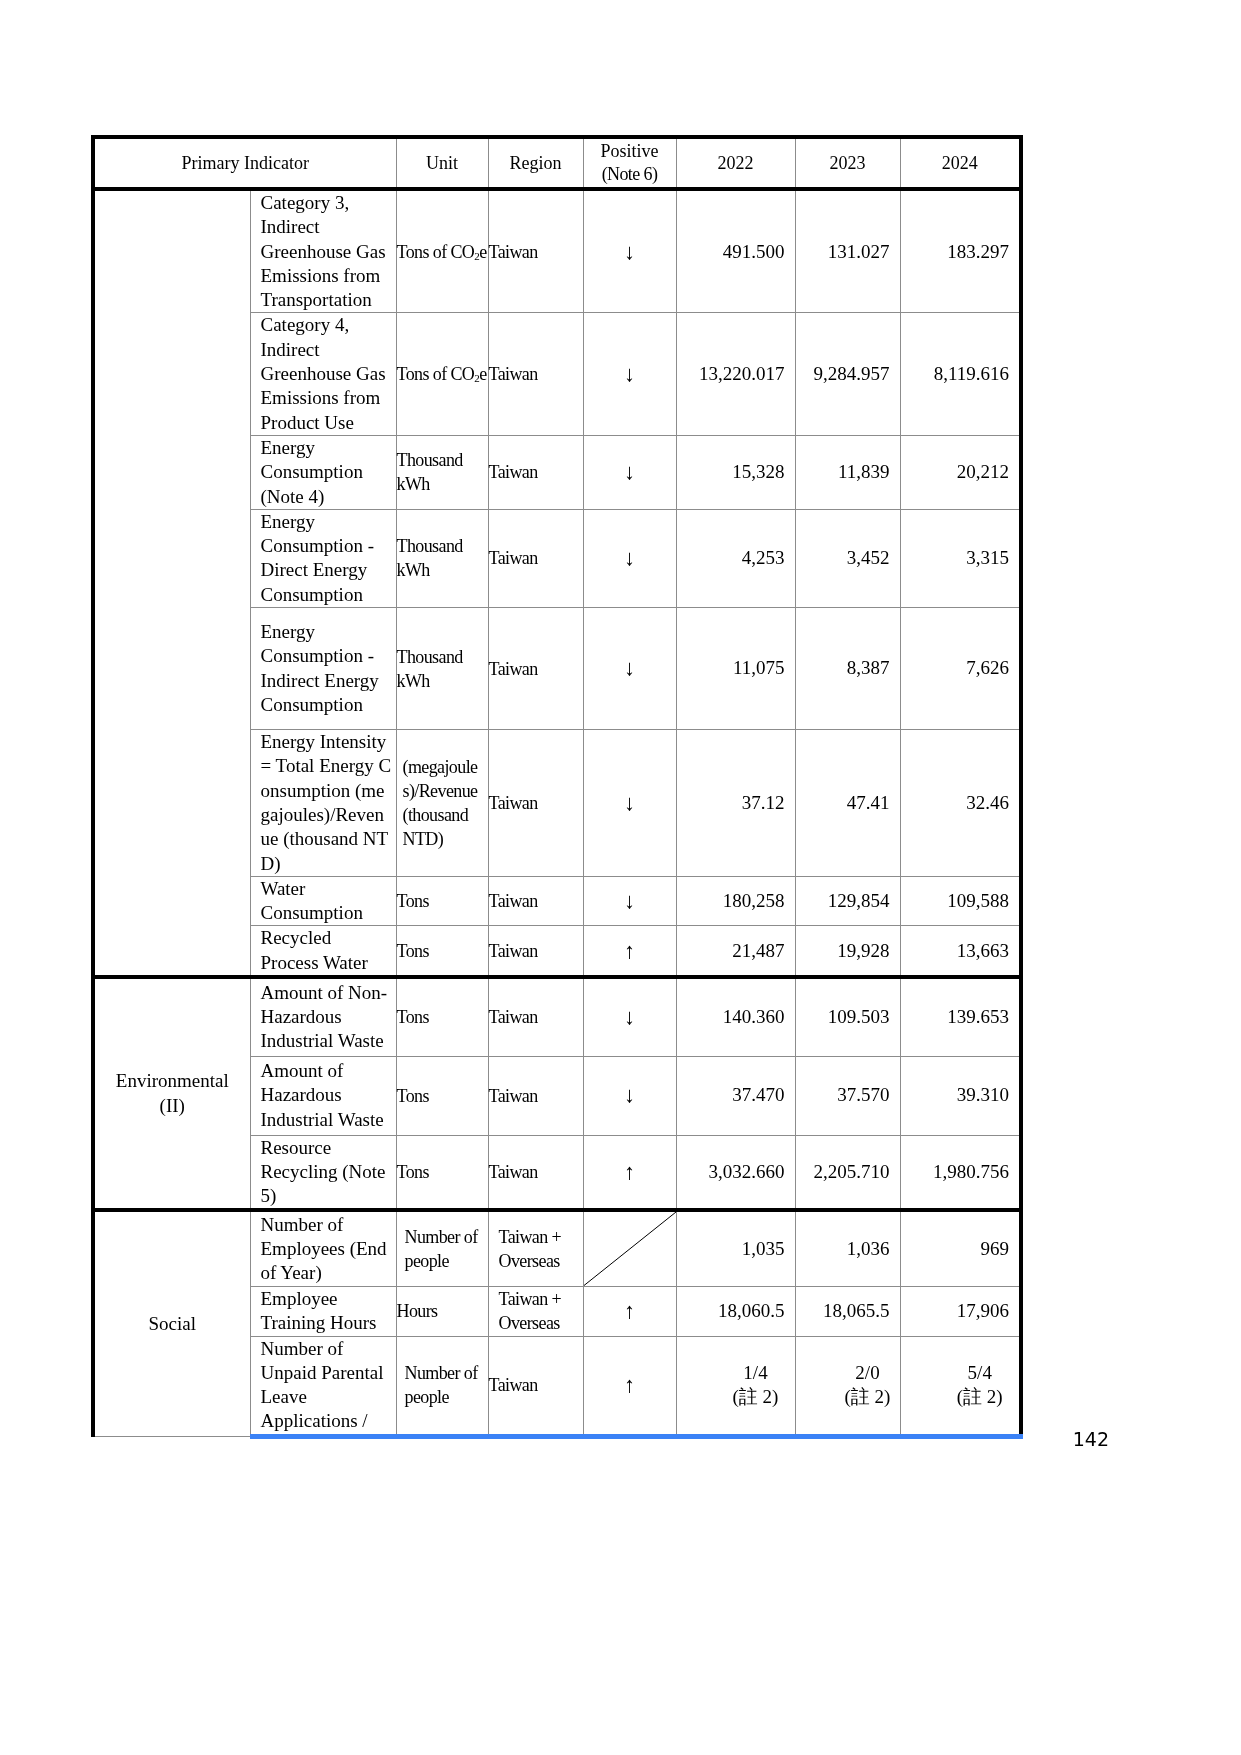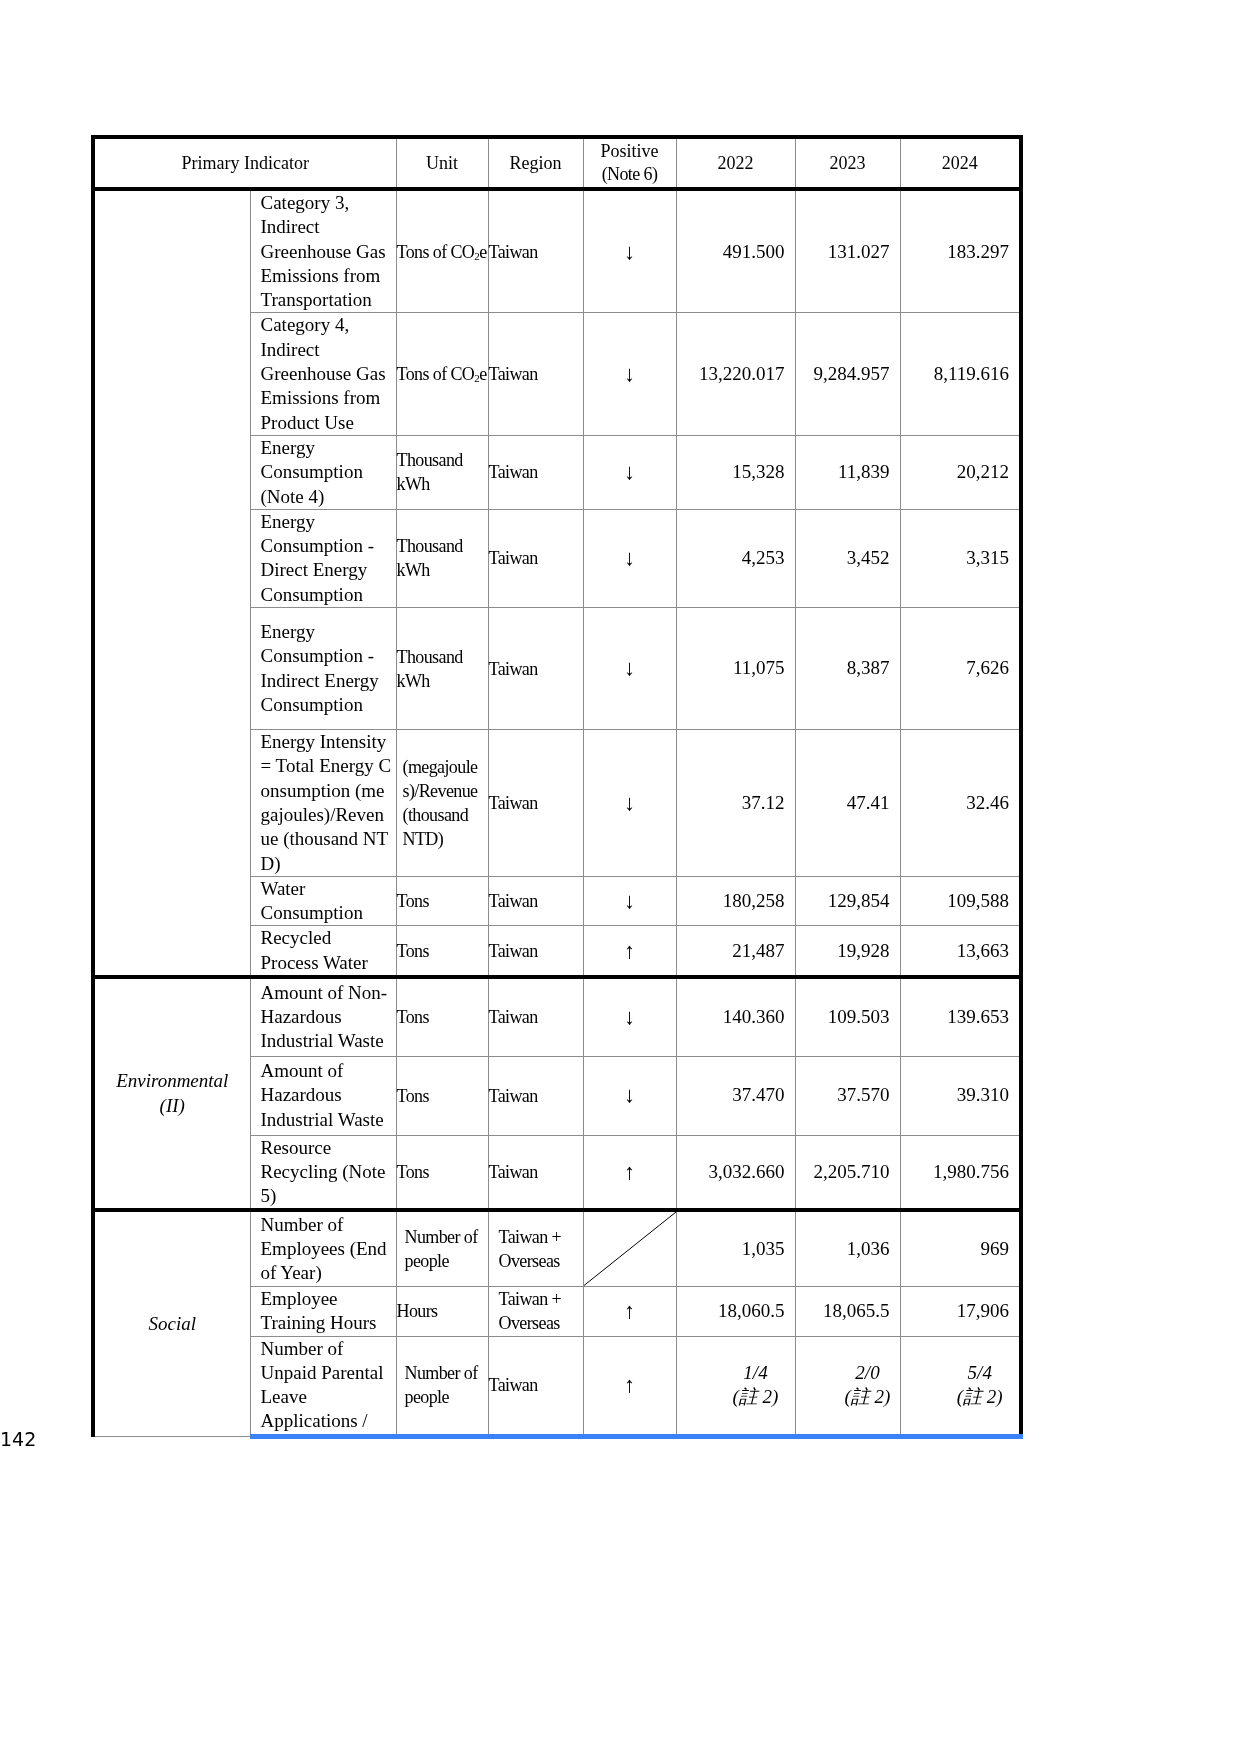--- a/index.html
+++ b/index.html
@@ -7,31 +7,31 @@
          font-family: "Liberation Serif", "DejaVu Serif", serif; color: #000; }
   .tbl-wrap { position: absolute; left: 91px; top: 135px; width: 872px; border-radius: 28px; }
   table { border-collapse: collapse; width: 928px; table-layout: fixed; }
   td, th { border: 1px solid #8c8c8c; font-weight: normal; padding: 0; vertical-align: middle; }
   th { font-size: 18px; text-align: center; line-height: 23px; }
   td { font-size: 19px; line-height: 24.3px; }
   .hdr th { border-top: 4px solid #000; border-bottom: 4px solid #000; height: 48px; }
   .first-col { border-left: 4px solid #000; }
   .last-col { border-right: 4px solid #000; }
   .indicator { text-align: left; padding-left: 10px; padding-right: 4px; }
-  .center { text-align: center; font-style: italic; }
+  .center { text-align: center; }
   .unit, .region { font-size: 18px; line-height: 24px; letter-spacing: -0.6px; text-align: left; }
   .num { text-align: right; padding-right: 10px; }
   .arrow { text-align: center; font-size: 22px; }
   .group-top td { border-top: 4px solid #000; margin-left: 20px; }
   .bottom-row td { border-bottom: 5px solid #3b82f6; }
   .bold { font-weight: normal; letter-spacing: -0.6px; }
   .diag { position: relative; }
   .diag svg { position: absolute; left: 0; top: 0; width: 100%; height: 100%; }
   .note-line { display: block; text-align: center; padding-left: 40px; }
-  .page-num { position: absolute; top: 1428px; left: 0; width: 1109px; text-align: left;
+  .page-num { position: absolute; top: 1428px; left: 0; width: 1109px; text-align: right;
               font-family: "DejaVu Sans", "Liberation Sans", sans-serif; font-size: 19px; }
   sub { font-size: 11px; vertical-align: -2px; line-height: 0; }
 </style>
 </head>
 <body>
 
 <div class="tbl-wrap">
 <table>
   <colgroup>
     <col style="width:157px">

